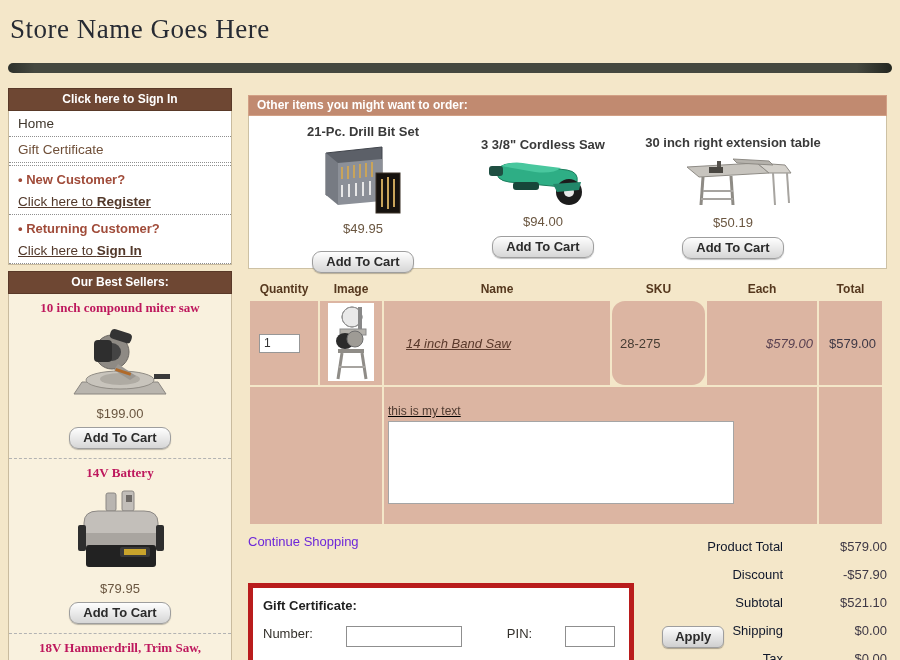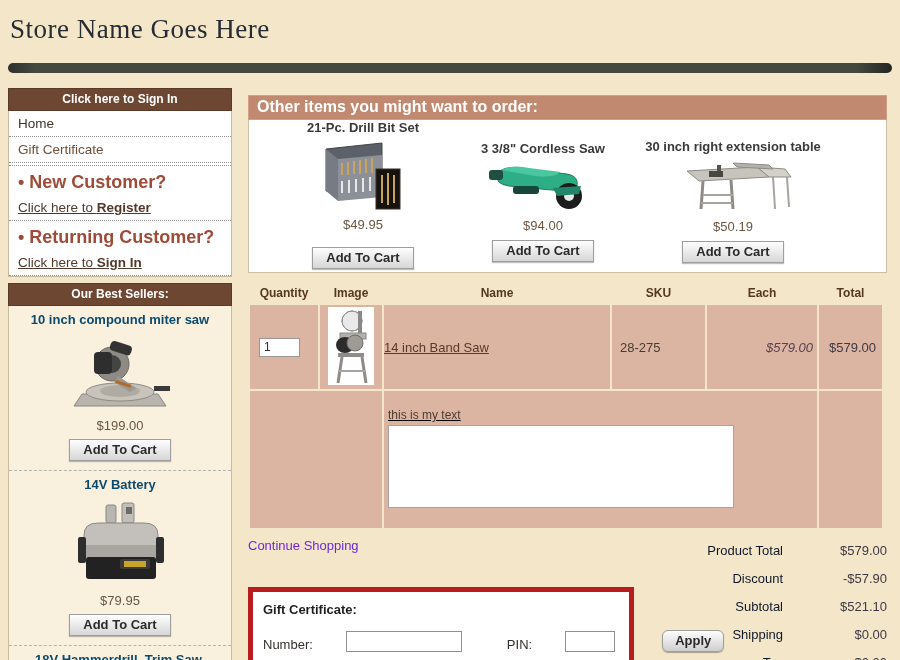--- a/index.html
+++ b/index.html
@@ -28,98 +28,98 @@
     color: #FFFFFF; font-size: 12px; font-weight: bold;
     text-align: center; padding: 3px 0 4px;
   }
   .signin-body { background: #FFFFFF; border: 1px solid #C9BB9E; border-top: none; }
   .side-link {
     font-size: 13.5px; padding: 5px 9px 5px; color: #3F362C;
     border-bottom: 1px dotted #8F8F8F; cursor: pointer;
   }
   .link-brown { color: #6F4F38; }
   .cust-head {
-    font-size: 18px; font-weight: bold; color: #A04B39;
+    font-size: 13px; font-weight: bold; color: #A04B39;
     padding: 6px 9px 2px;
   }
   .cust-head.first { border-top: 1px dotted #8F8F8F; margin-top: 2px; }
   .ulink { color: #53392B; text-decoration: underline; }
   
   .bestsellers { margin-top: 6px; }
   .bs-body {
     background: #F9F1DE; border: 1px solid #C9BB9E; border-top: none;
     text-align: center;
   }
   .bs-product { padding: 6px 4px 9px; border-bottom: 1px dashed #B3B3B3; }
   .bs-product:last-child { border-bottom: none; padding-bottom: 0; }
-  .bs-name { font-size: 13px; font-weight: bold; color: #0c4a6e; line-height: 1.3; }
+  .bs-name { font-size: 13px; font-weight: bold; color: #be185d; line-height: 1.3; font-family: Liberation Serif, serif; }
   .bs-image { margin: 7px auto 2px; }
   .bs-price { font-size: 13px; color: #6A5640; margin: 4px 0 6px; }
   
   .atc-btn {
     background: linear-gradient(#FEFEFE, #D6D6D6);
-    border: 1px solid #9E9E9E; border-radius: 0;
+    border: 1px solid #9E9E9E; border-radius: 9px;
     font-family: "Liberation Sans", sans-serif;
     font-size: 13px; font-weight: bold; color: #2B2B2B;
     padding: 2px 13px 3px; cursor: pointer;
     box-shadow: 0 1px 1px rgba(0,0,0,0.25);
   }
   
   .main { position: absolute; left: 248px; top: 95px; width: 639px; }
   .sugg-head {
     background: #C18A70; border: 1px solid #D2A085;
-    color: #FFFFFF; font-size: 16px; font-weight: bold;
+    color: #FFFFFF; font-size: 12px; font-weight: bold;
     padding: 2px 8px 3px;
   }
   .sugg-body {
     background: #FFFFFF; border: 1px solid #CDC1A4; border-top: none;
     height: 153px; display: flex;
   }
   .sg-product { text-align: center; }
-  .sg-1 { width: 200px; margin-left: 14px; }
+  .sg-1 { width: 200px; margin-left: 14px; padding-top: 8px; }
   .sg-2 { width: 160px; padding-top: 21px; }
   .sg-3 { width: 220px; padding-top: 15px; }
   .sg-name { font-size: 13px; font-weight: bold; color: #3A3A3A; }
   .sg-image { margin: 4px auto 2px; }
   .sg-price { font-size: 13px; color: #6A5640; margin: 2px 0 5px; }
   
   table.cart { border-spacing: 2px; margin-top: 9px; table-layout: fixed; width: 636px; }
   table.cart th {
     font-size: 12px; font-weight: bold; color: #55381E;
     padding: 2px 0 3px; text-align: center;
   }
   table.cart td { background: #DCB5A2; font-size: 13px; vertical-align: middle; }
   td.c-qty { padding-left: 9px; }
   .qty-input {
     width: 41px; height: 19px; border: 1px solid #979797;
     font-size: 12px; padding-left: 4px; color: #333;
   }
   td.c-img { text-align: center; height: 84px; }
   .cart-thumb { width: 46px; height: 78px; background: #fff; display: inline-block; }
-  td.c-name { padding-left: 0; }
+  td.c-name { padding-left: 22px; font-style: italic; }
   td.c-name a { color: #5A392B; text-decoration: underline; }
-  td.c-sku { padding-left: 8px; color: #463C33; }
+  td.c-sku { padding-left: 8px; color: #463C33; border-radius: 13px; }
   td.c-each { text-align: right; padding-right: 4px; font-style: italic; color: #5A4150; }
   td.c-total { text-align: right; padding-right: 6px; color: #3E3845; }
   td.c-note { vertical-align: top; padding: 17px 4px; height: 108px; text-decoration: underline; }
   .note-label { font-size: 12px; color: #4E3A30; }
   .note-area {
     width: 346px; height: 83px; margin-top: 3px;
     border: 1px solid #A5A5A5; resize: none; background: #fff;
   }
   
   .bottom-row { display: flex; margin-top: 8px; }
   .bottom-left { width: 392px; }
   .continue-link { font-size: 13px; color: #6d28d9; cursor: pointer; }
   .gift-box {
     margin-top: 34px; width: 386px; background: #FFFFFF;
     border: 5px solid #b91c1c; padding: 10px 10px 12px;
   }
   .gift-title { font-size: 13px; font-weight: bold; color: #1F1F1F; }
-  .gift-row { display: flex; align-items: flex-end; margin-top: 13px; font-size: 13px; color: #33302B; gap: 31px; }
+  .gift-row { display: flex; align-items: flex-start; margin-top: 13px; font-size: 13px; color: #33302B; gap: 31px; }
   .gift-num-input { width: 116px; height: 21px; border: 1px solid #8F8F8F; margin-left: 2px; }
   .gift-pin-label { margin-left: 14px; }
   .gift-pin-input { width: 50px; height: 21px; border: 1px solid #8F8F8F; margin-left: 2px; }
   .apply-btn {
     margin-left: 16px;
     background: linear-gradient(#FDFDFD, #CFCFCF);
     border: 1px solid #9E9E9E; border-radius: 6px;
     font-size: 13px; font-weight: bold; color: #2B2B2B;
     padding: 2px 12px 3px; cursor: pointer;
     box-shadow: 0 1px 1px rgba(0,0,0,0.3);

